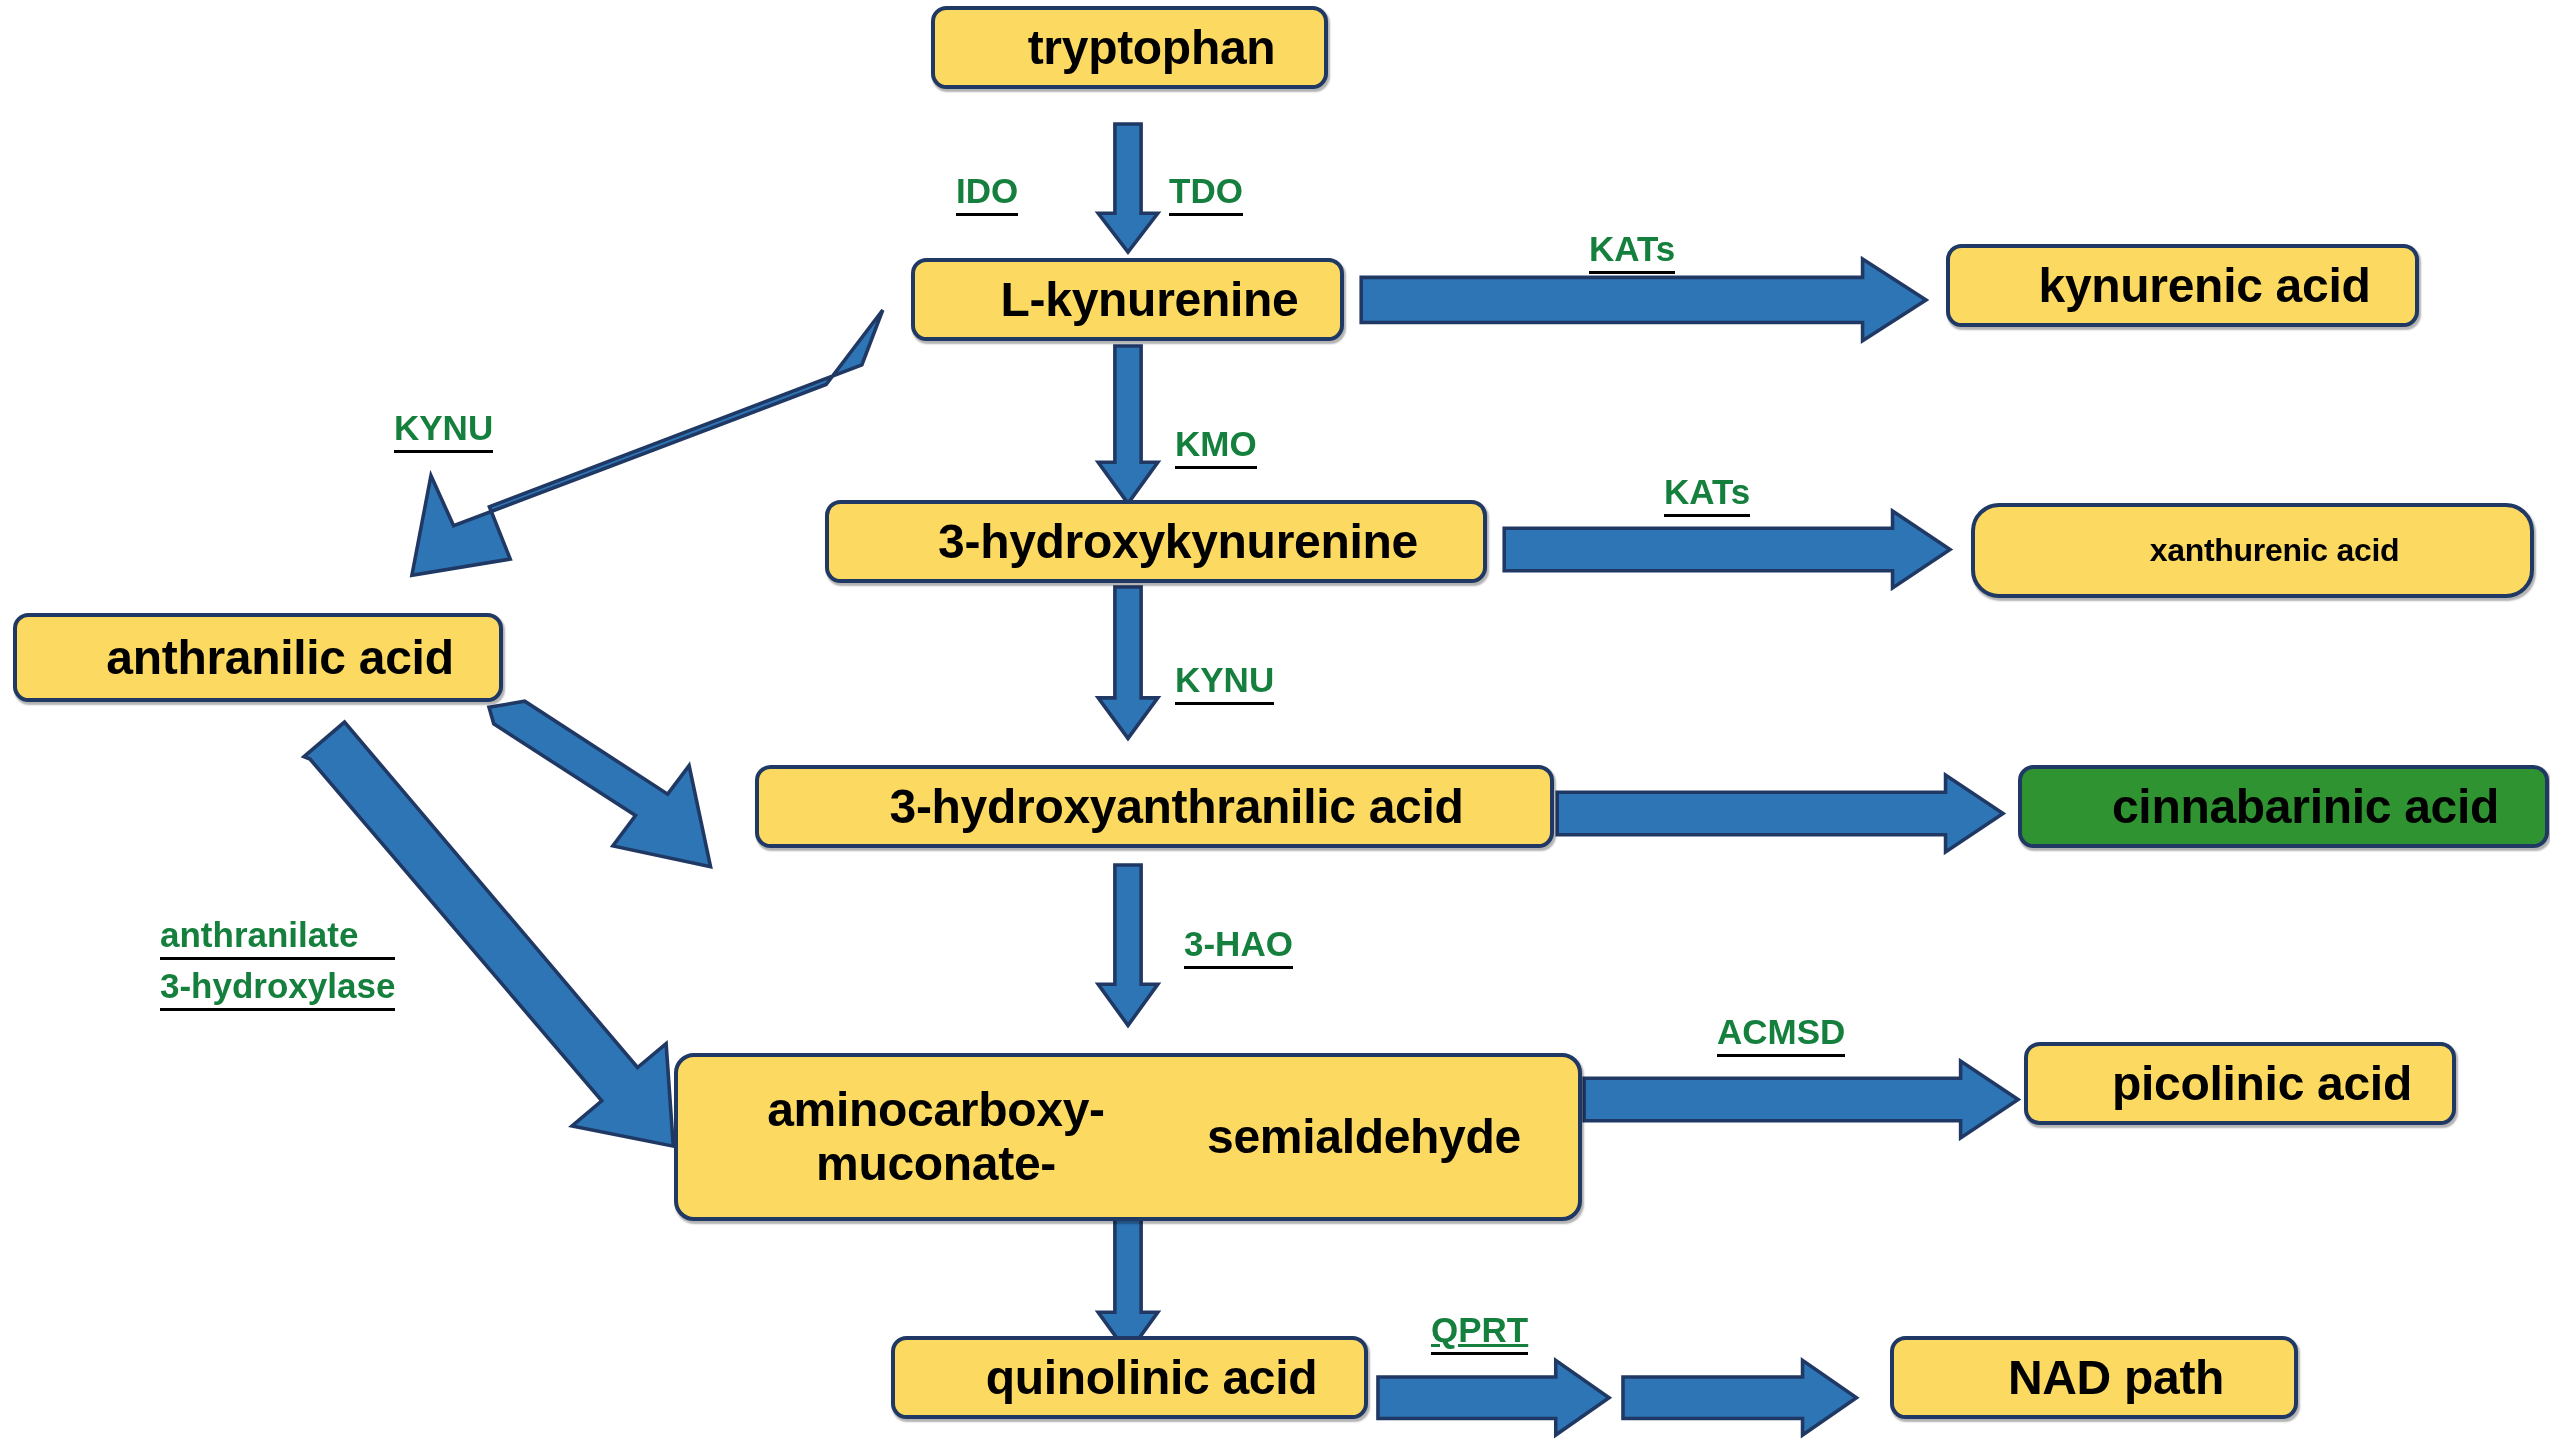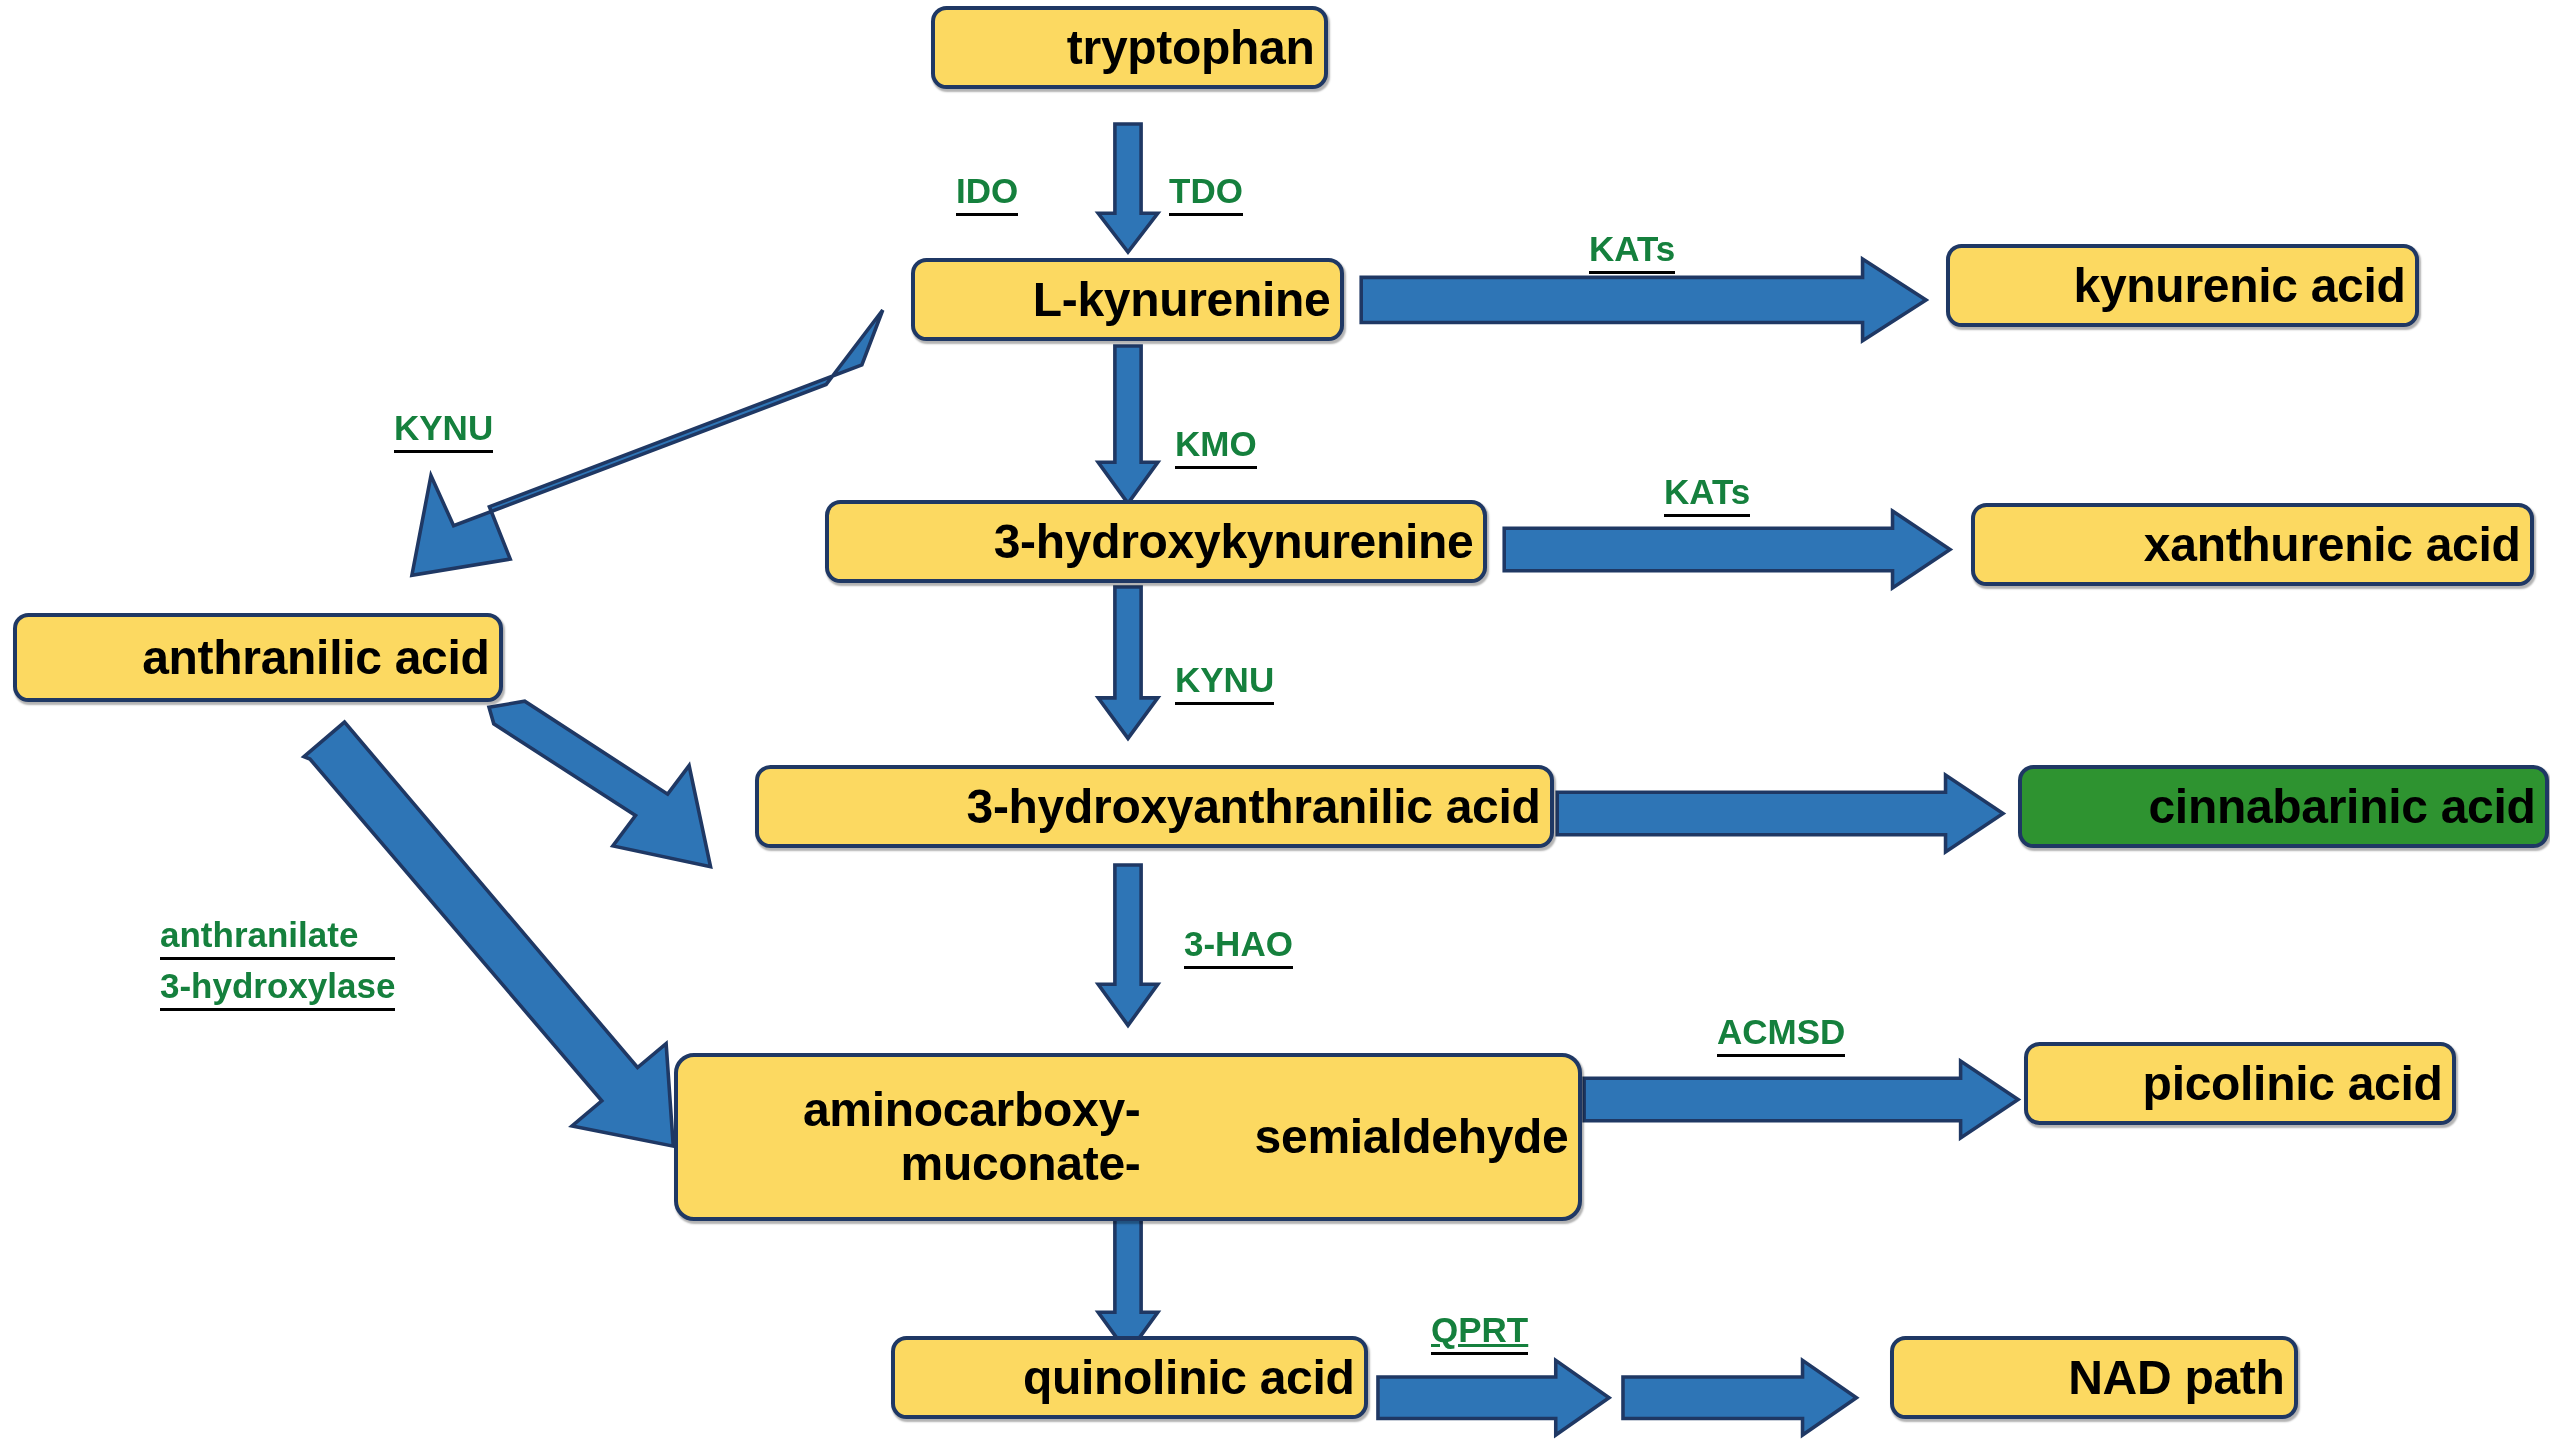--- a/index.html
+++ b/index.html
@@ -19,21 +19,21 @@
   
   .node {
     position: absolute;
     box-sizing: border-box;
     background: #FCD961;
     border: 4.2px solid #1F3864;
     border-radius: 15.5px;
     display: flex;
     align-items: center;
     justify-content: center;
-    text-align: right;
+    text-align: center;
     color: #000000;
     font-weight: bold;
     letter-spacing: -0.3px;
     line-height: 1.12;
     box-shadow: 1.8px 2.4px 1.8px rgba(0,0,0,0.30);
     z-index: 5;
     padding-left: 44px;
   }
   .node.green {
     background: #2E9330;
@@ -168,21 +168,21 @@
   </div>
 
   <div class="node" style="left:1946px; top:244px; width:473px; height:83px; font-size:48px;">
     <span class="label">kynurenic acid</span>
   </div>
 
   <div class="node" style="left:825px; top:500px; width:662px; height:83px; font-size:48px;">
     <span class="label">3-hydroxykynurenine</span>
   </div>
 
-  <div class="node" style="left:1971px; top:503px; width:563px; height:83px; font-size:48px;">
+  <div class="node" style="left:1971px; top:503px; width:563px; height:95px; font-size:32px;border-radius:28px;">
     <span class="label">xanthurenic acid</span>
   </div>
 
   <div class="node" style="left:13px; top:613px; width:490px; height:89px; font-size:48px;">
     <span class="label">anthranilic acid</span>
   </div>
 
   <div class="node" style="left:755px; top:765px; width:799px; height:83px; font-size:48px;">
     <span class="label">3-hydroxyanthranilic acid</span>
   </div>

